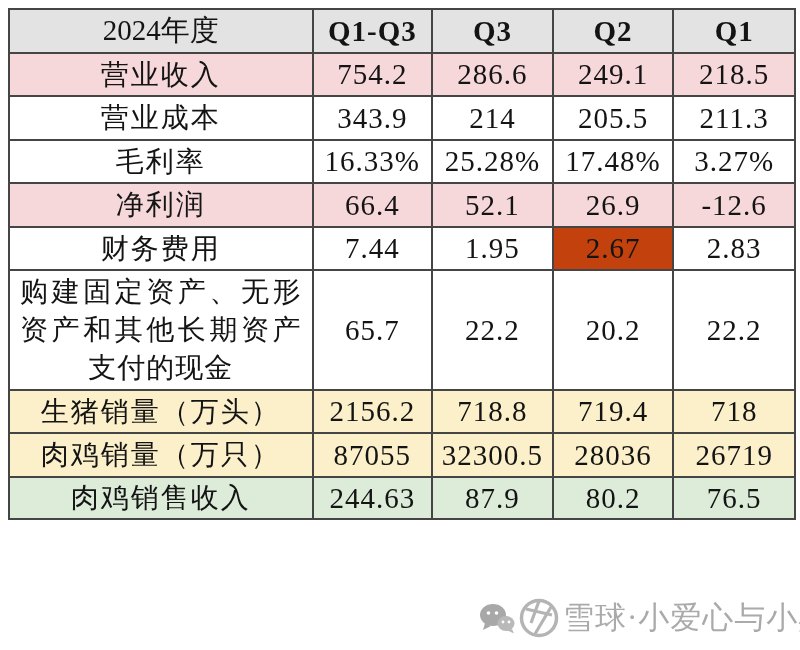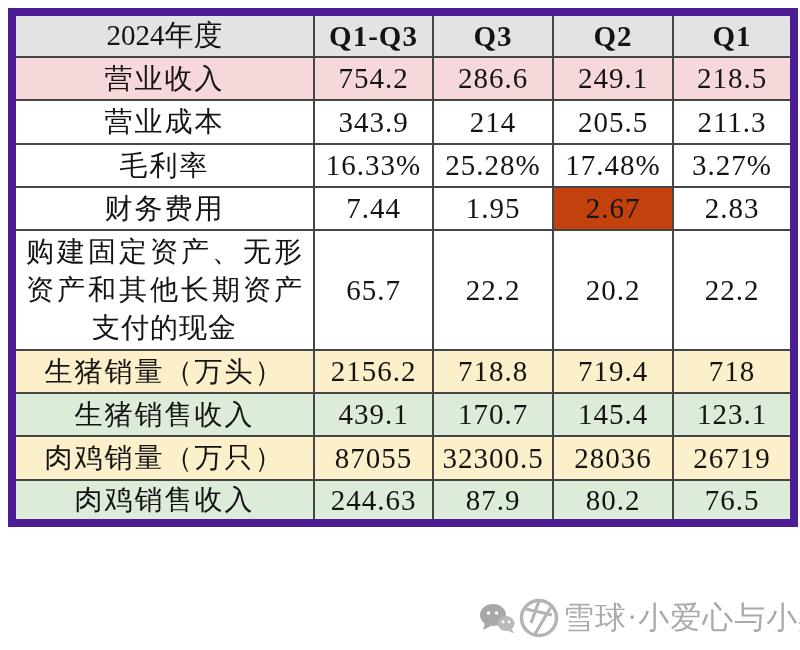--- a/index.html
+++ b/index.html
@@ -3,21 +3,21 @@
 <meta charset="utf-8">
 <style>
   html,body{margin:0;padding:0;}
   .canvas{
     position:relative;width:800px;height:650px;background:#ffffff;overflow:hidden;
     font-family:"Liberation Serif","DejaVu Serif",serif;color:#141414;
   }
   table.fin{
     position:absolute;left:8px;top:8px;width:788px;
     border-collapse:collapse;table-layout:fixed;
-    border:8px solid #4c1d95;
+    border:2px solid #4c1d95;
   }
   .fin th,.fin td{
     border:2px solid #454545;
     text-align:center;vertical-align:middle;
     padding:0 2px;font-weight:400;overflow:hidden;
   }
   .fin thead th{font-size:29px;}
   .fin thead th.q{font-weight:700;letter-spacing:1px;}
   .lbl{font-size:28px;letter-spacing:2px;white-space:nowrap;}
   .num{font-size:29px;letter-spacing:1px;white-space:nowrap;}
@@ -74,20 +74,27 @@
         <td class="num" style="background-color: rgb(255, 255, 255);">205.5</td>
         <td class="num" style="background-color: rgb(255, 255, 255);">211.3</td>
       </tr>
       <tr class="h43">
         <td class="lbl" style="background-color: rgb(255, 255, 255);">毛利率</td>
         <td class="num" style="background-color: rgb(255, 255, 255);">16.33%</td>
         <td class="num" style="background-color: rgb(255, 255, 255);">25.28%</td>
         <td class="num" style="background-color: rgb(255, 255, 255);">17.48%</td>
         <td class="num" style="background-color: rgb(255, 255, 255);">3.27%</td>
       </tr>
+      <tr class="h44">
+        <td class="lbl" style="background-color: rgb(247, 216, 218);">净利润</td>
+        <td class="num" style="background-color: rgb(247, 216, 218);">66.4</td>
+        <td class="num" style="background-color: rgb(247, 216, 218);">52.1</td>
+        <td class="num" style="background-color: rgb(247, 216, 218);">26.9</td>
+        <td class="num" style="background-color: rgb(247, 216, 218);">-12.6</td>
+      </tr>
       <tr class="h43">
         <td class="lbl" style="background-color: rgb(255, 255, 255);">财务费用</td>
         <td class="num" style="background-color: rgb(255, 255, 255);">7.44</td>
         <td class="num" style="background-color: rgb(255, 255, 255);">1.95</td>
         <td class="num" style="background-color: #c2410c;">2.67</td>
         <td class="num" style="background-color: rgb(255, 255, 255);">2.83</td>
       </tr>
       <tr class="h118">
         <td style="background-color: rgb(255, 255, 255);">
           <span class="lines">
@@ -100,27 +107,20 @@
         <td class="num" style="background-color: rgb(255, 255, 255);">22.2</td>
         <td class="num" style="background-color: rgb(255, 255, 255);">20.2</td>
         <td class="num" style="background-color: rgb(255, 255, 255);">22.2</td>
       </tr>
       <tr class="h43">
         <td class="lbl" style="background-color: rgb(252, 240, 203);">生猪销量（万头）</td>
         <td class="num" style="background-color: rgb(252, 240, 203);">2156.2</td>
         <td class="num" style="background-color: rgb(252, 240, 203);">718.8</td>
         <td class="num" style="background-color: rgb(252, 240, 203);">719.4</td>
         <td class="num" style="background-color: rgb(252, 240, 203);">718</td>
-      </tr>
-      <tr class="h43">
-        <td class="lbl" style="background-color: rgb(221, 235, 217);">生猪销售收入</td>
-        <td class="num" style="background-color: rgb(221, 235, 217);">439.1</td>
-        <td class="num" style="background-color: rgb(221, 235, 217);">170.7</td>
-        <td class="num" style="background-color: rgb(221, 235, 217);">145.4</td>
-        <td class="num" style="background-color: rgb(221, 235, 217);">123.1</td>
       </tr>
       <tr class="h44">
         <td class="lbl" style="background-color: rgb(252, 240, 203);">肉鸡销量（万只）</td>
         <td class="num" style="background-color: rgb(252, 240, 203);">87055</td>
         <td class="num" style="background-color: rgb(252, 240, 203);">32300.5</td>
         <td class="num" style="background-color: rgb(252, 240, 203);">28036</td>
         <td class="num" style="background-color: rgb(252, 240, 203);">26719</td>
       </tr>
       <tr class="h42">
         <td class="lbl" style="background-color: rgb(221, 235, 217);">肉鸡销售收入</td>

